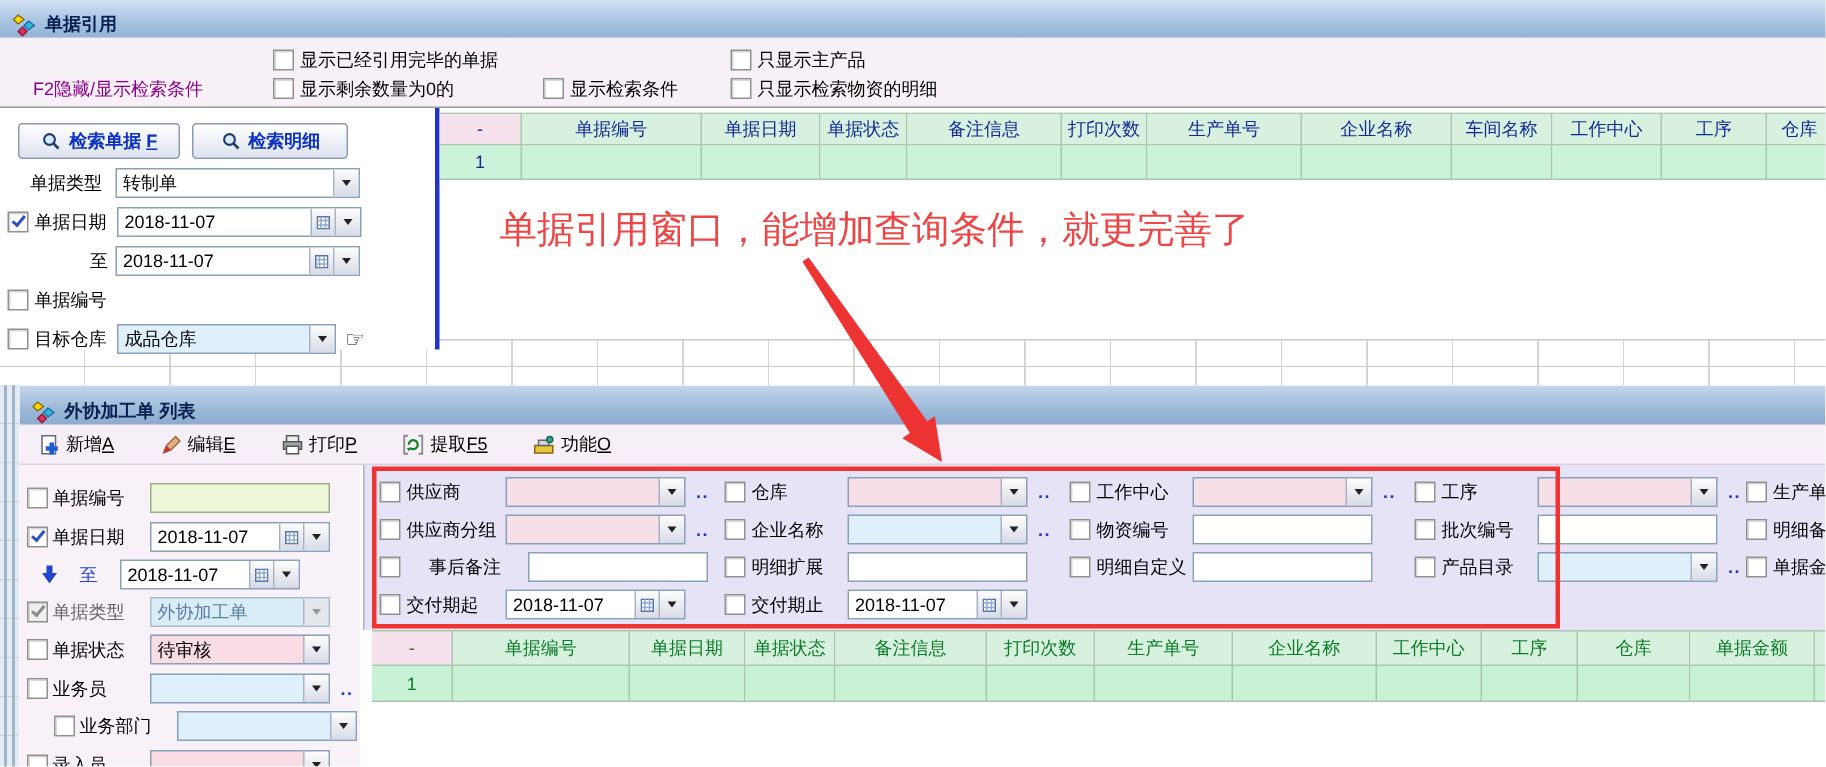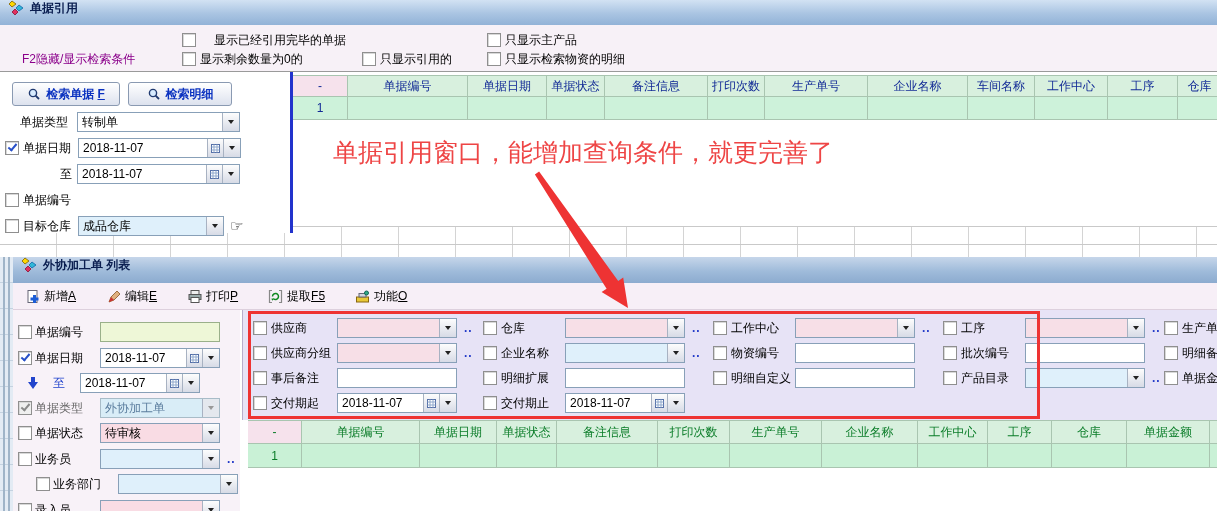--- a/index.html
+++ b/index.html
@@ -19,21 +19,21 @@
   .fld{height:20px;box-sizing:border-box;border:1px solid #88a0b8;background:#fff;
        display:flex;align-items:center;padding-left:4px;white-space:nowrap;overflow:hidden}
   .dd{margin-left:auto;flex:none;width:16px;align-self:stretch;background:linear-gradient(#fdfdfd,#d7dbe6);
       border-left:1px solid #a8b2c2;display:flex;align-items:center;justify-content:center}
   .tri{width:0;height:0;border-left:3.5px solid transparent;border-right:3.5px solid transparent;border-top:4px solid #222}
   .calb{margin-left:auto;flex:none;width:15px;align-self:stretch;background:linear-gradient(#fdfdfd,#d7dbe6);
       border-left:1px solid #a8b2c2;display:flex;align-items:center;justify-content:center}
   .dots{color:#2038c8;font-weight:bold;letter-spacing:1px;margin-left:7px}
   .u{text-decoration:underline}
   
-  .tbar{position:absolute;left:0;right:0;display:flex;align-items:flex-start;gap:6px;padding-left:8px;
+  .tbar{position:absolute;left:0;right:0;display:flex;align-items:flex-end;gap:6px;padding-left:8px;
         border-bottom:1px solid #6e6e6e;color:#0a1e50;font-weight:bold}
   
   .grow{display:flex;position:absolute}
   .gc{box-sizing:border-box;flex:none;border-right:1px solid #a9c5b0;border-bottom:1px solid #a9c5b0;
       display:flex;align-items:center;justify-content:center;overflow:hidden;white-space:nowrap}
   .tg-h{background:#d8f0de;color:#122a96;border-top:1px solid #a9c5b0;height:22px}
   .tg-d{background:#cdf2da;color:#122a96;height:23px}
   .bg-h{background:#d8f0de;color:#0a7c28;border-top:1px solid #a9c5b0;height:24px}
   .bg-d{background:#c9f1d6;color:#0a7c28;height:24px}
   .pinkcell{background:#f6e2ec}
@@ -57,29 +57,29 @@
     </svg>
     <span>单据引用</span>
   </div>
 
   <div class="abs" style="left:0;top:25px;width:1217px;height:47px;background:#f7f1f7;border-bottom:1px solid #9a9a9a;box-sizing:border-box">
     <div class="rowf" style="left:22px;top:24px;color:#8b008b">
       <span class="lb">F2隐藏/显示检索条件</span>
     </div>
     <div class="rowf" style="left:182px;top:5px">
       <span class="cbox"></span>
-      <span class="lb" style="margin-left:18px">显示已经引用完毕的单据</span>
+      <span class="lb" style="margin-left:4px">显示已经引用完毕的单据</span>
     </div>
     <div class="rowf" style="left:182px;top:24px">
       <span class="cbox"></span>
       <span class="lb" style="margin-left:4px">显示剩余数量为0的</span>
     </div>
     <div class="rowf" style="left:362px;top:24px">
       <span class="cbox"></span>
-      <span class="lb" style="margin-left:4px">只显示引用的</span>
+      <span class="lb" style="margin-left:4px">显示检索条件</span>
     </div>
     <div class="rowf" style="left:487px;top:5px">
       <span class="cbox"></span>
       <span class="lb" style="margin-left:4px">只显示主产品</span>
     </div>
     <div class="rowf" style="left:487px;top:24px">
       <span class="cbox"></span>
       <span class="lb" style="margin-left:4px">只显示检索物资的明细</span>
     </div>
   </div>
@@ -447,21 +447,21 @@
       <span class="lb" style="margin-left:4px;width:64px">批次编号</span>
       <div class="fld" style="width:120px"></div>
     </div>
     <div class="rowf" style="left:921px;top:33px">
       <span class="cbox"></span>
       <span class="lb" style="margin-left:4px">明细备注</span>
     </div>
 
     <div class="rowf" style="left:10px;top:58px">
       <span class="cbox"></span>
-      <span class="lb" style="margin-left:4px;width:66px">事后备注</span>
+      <span class="lb" style="margin-left:19px;width:66px">事后备注</span>
       <div class="fld" style="width:120px"></div>
     </div>
     <div class="rowf" style="left:470px;top:58px">
       <span class="cbox"></span>
       <span class="lb" style="margin-left:4px;width:64px">明细自定义</span>
       <div class="fld" style="width:120px"></div>
     </div>
     <div class="rowf" style="left:240px;top:58px">
       <span class="cbox"></span>
       <span class="lb" style="margin-left:4px;width:64px">明细扩展</span>

